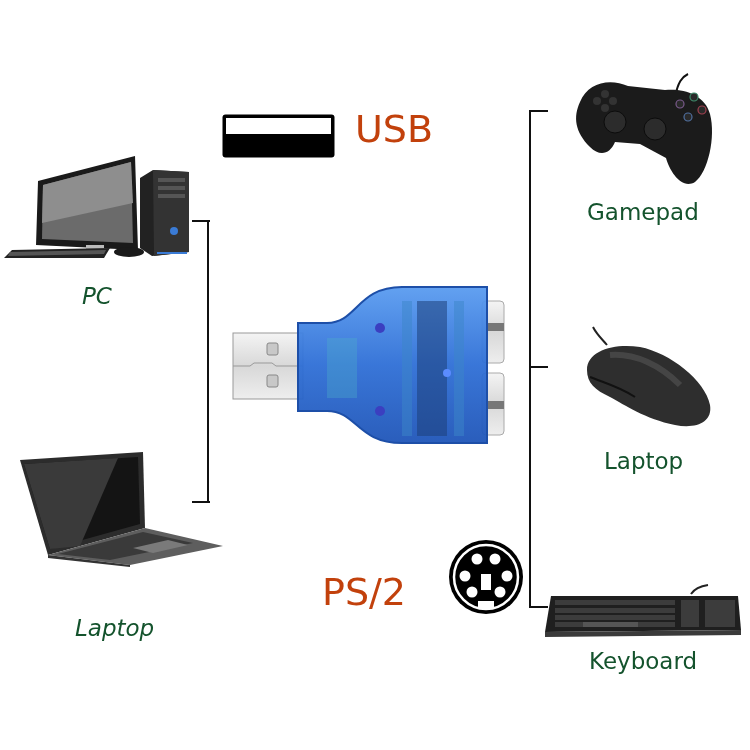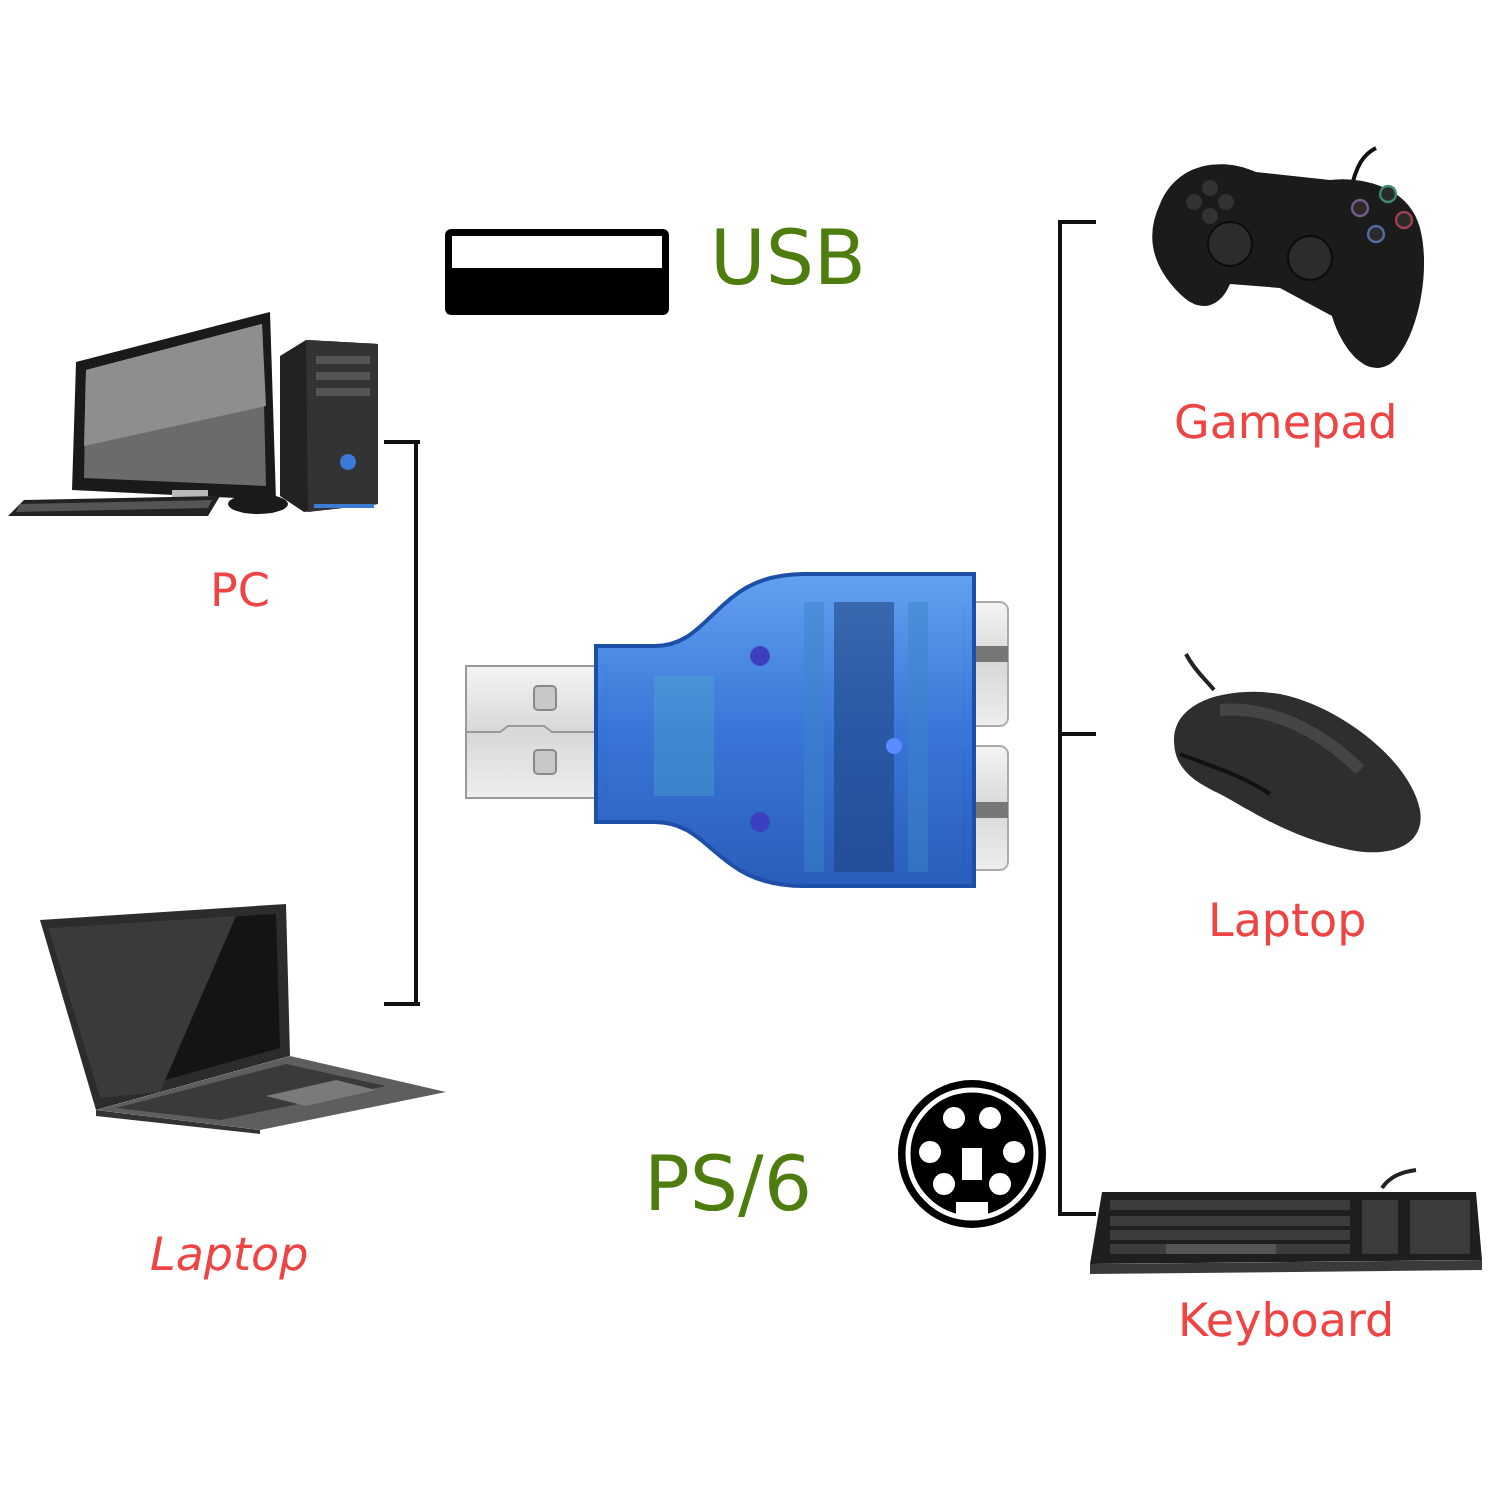--- a/index.html
+++ b/index.html
@@ -1,20 +1,20 @@
 <!DOCTYPE html>
 <html><head>
   <meta charset="utf-8">
   <style>
     html, body { margin:0; padding:0; background:#ffffff; }
     body { width:750px; height:750px; position:relative; overflow:hidden;
            font-family:"DejaVu Sans","Liberation Sans",sans-serif; color:#111; }
     .abs { position:absolute; }
-    .label { position:absolute; font-size:23px; color:#ef4444; text-align:center; white-space:nowrap; }
-    .big-label { position:absolute; font-size:38px; color:#4d7c0f; white-space:nowrap; }
+    .label { position:absolute; font-size:23px; color:#14532d; text-align:center; white-space:nowrap; }
+    .big-label { position:absolute; font-size:38px; color:#c2410c; white-space:nowrap; }
     .line { position:absolute; background:#111; }
     svg { display:block; }
   </style>
 </head>
 <body>
 
 <div class="abs" style="left:221px;top:113px;">
   <svg width="115" height="46" viewBox="0 0 115 46">
     <rect x="1.5" y="1.5" width="112" height="43" rx="3" fill="#000"></rect>
     <rect x="5" y="5" width="105" height="16" fill="#fff"></rect>
@@ -37,21 +37,21 @@
     <rect x="156" y="46" width="27" height="4" fill="#555"></rect>
     <circle cx="172" cy="83" r="4" fill="#3a7bd5"></circle>
     <rect x="155" y="104" width="30" height="2" fill="#3a7bd5"></rect>
 
     <polygon points="2,110 10,102 108,100 102,110" fill="#222"></polygon>
     <polygon points="8,104 104,102 102,106 6,108" fill="#555"></polygon>
 
     <ellipse cx="127" cy="104" rx="15" ry="5" fill="#1a1a1a"></ellipse>
   </svg>
 </div>
-<div class="label" style="left:105px;top:283px;">PC</div>
+<div class="label" style="left:82px;top:283px;font-style:italic;">PC</div>
 
 <div class="abs" style="left:18px;top:450px;">
   <svg width="208" height="118" viewBox="0 0 208 118">
     <polygon points="2,10 125,2 127,78 30,105" fill="#2c2c2c"></polygon>
     <polygon points="6,14 120,7 122,74 32,99" fill="#141414"></polygon>
     <polygon points="6,14 100,8 62,96 32,99" fill="#3a3a3a"></polygon>
     <polygon points="30,105 127,78 205,96 112,115" fill="#5e5e5e"></polygon>
     <polygon points="40,104 125,82 175,93 92,110" fill="#3a3a3a"></polygon>
     <polygon points="115,98 150,90 170,95 135,103" fill="#7a7a7a"></polygon>
     <polygon points="30,105 112,115 112,117 30,108" fill="#333"></polygon>
@@ -94,21 +94,21 @@
     <rect x="185" y="18" width="30" height="135" fill="#1e3f7a" opacity="0.55"></rect>
     <rect x="170" y="18" width="10" height="135" fill="#3c86c8" opacity="0.5"></rect>
     <rect x="222" y="18" width="10" height="135" fill="#3c86c8" opacity="0.5"></rect>
     <rect x="95" y="55" width="30" height="60" fill="#4eb0c8" opacity="0.35"></rect>
     <circle cx="148" cy="45" r="5" fill="#3b3fc0"></circle>
     <circle cx="148" cy="128" r="5" fill="#3b3fc0"></circle>
     <circle cx="215" cy="90" r="4" fill="#5b8cff"></circle>
   </svg>
 </div>
 
-<div class="big-label" style="left:322px;top:570px;">PS/6</div>
+<div class="big-label" style="left:322px;top:570px;">PS/2</div>
 <div class="abs" style="left:448px;top:539px;">
   <svg width="76" height="76" viewBox="0 0 76 76">
     <circle cx="38" cy="38" r="37" fill="#000"></circle>
     <circle cx="38" cy="38" r="32" fill="none" stroke="#fff" stroke-width="2.5"></circle>
     <circle cx="29" cy="20" r="5.5" fill="#fff"></circle>
     <circle cx="47" cy="20" r="5.5" fill="#fff"></circle>
     <circle cx="17" cy="37" r="5.5" fill="#fff"></circle>
     <circle cx="59" cy="37" r="5.5" fill="#fff"></circle>
     <circle cx="24" cy="53" r="5.5" fill="#fff"></circle>
     <circle cx="52" cy="53" r="5.5" fill="#fff"></circle>

